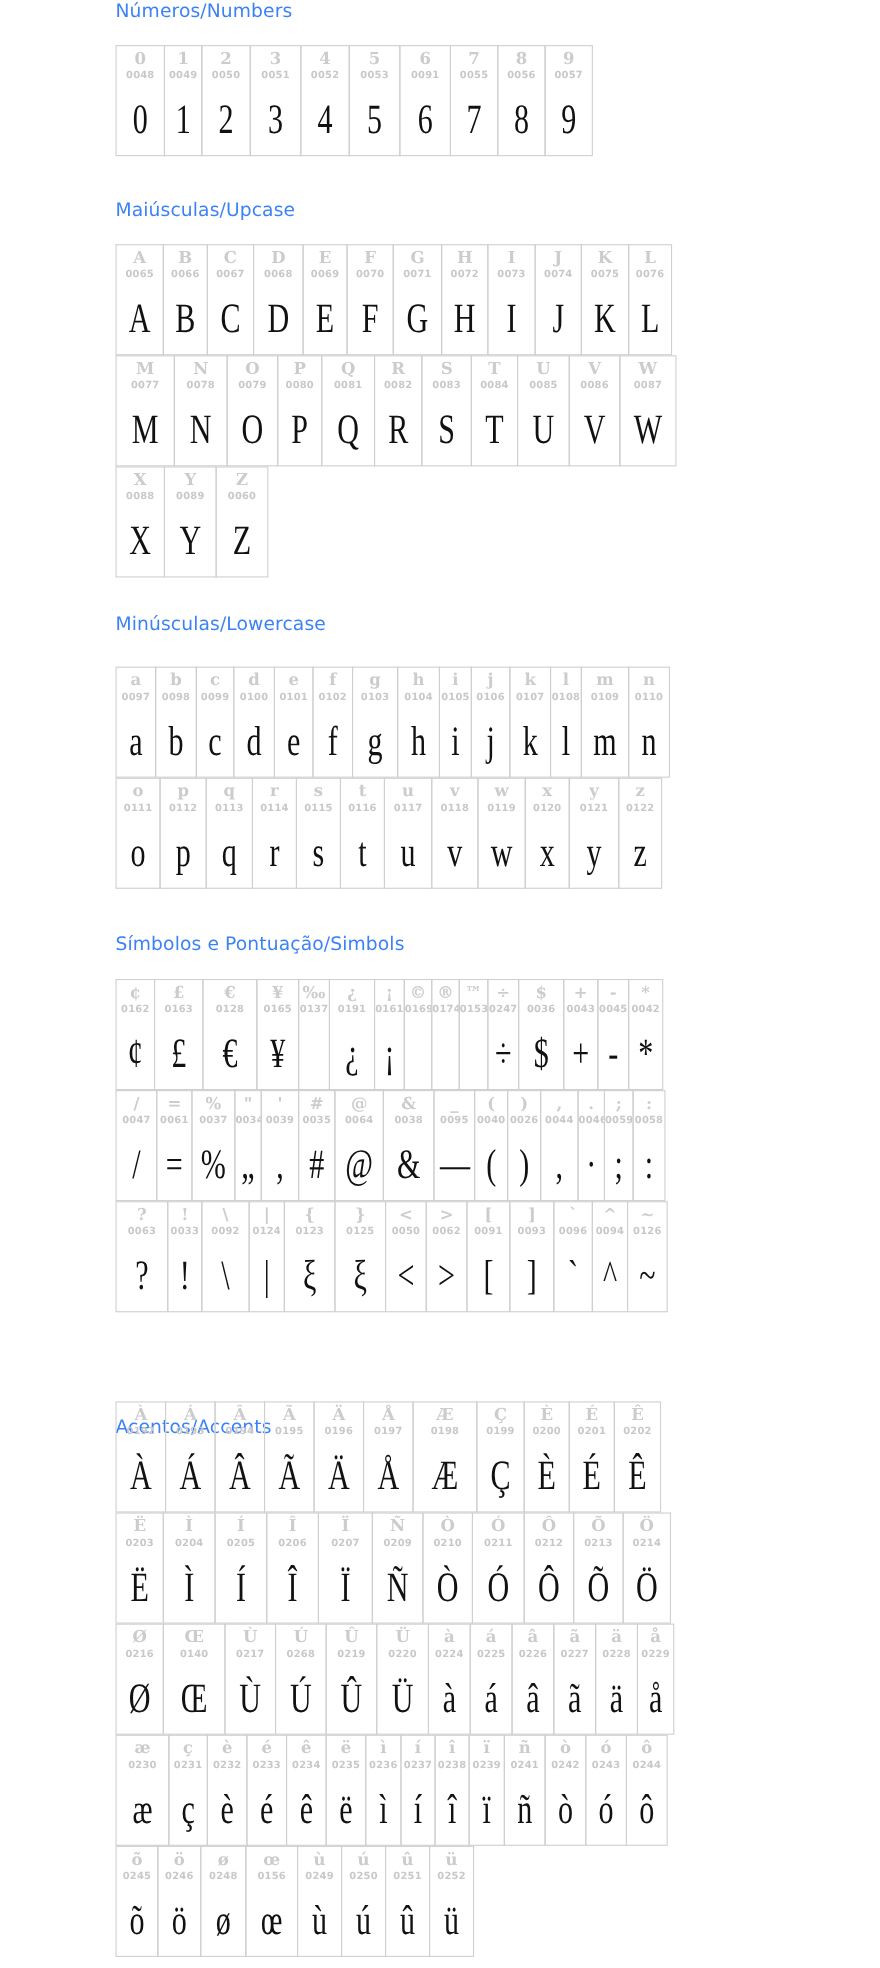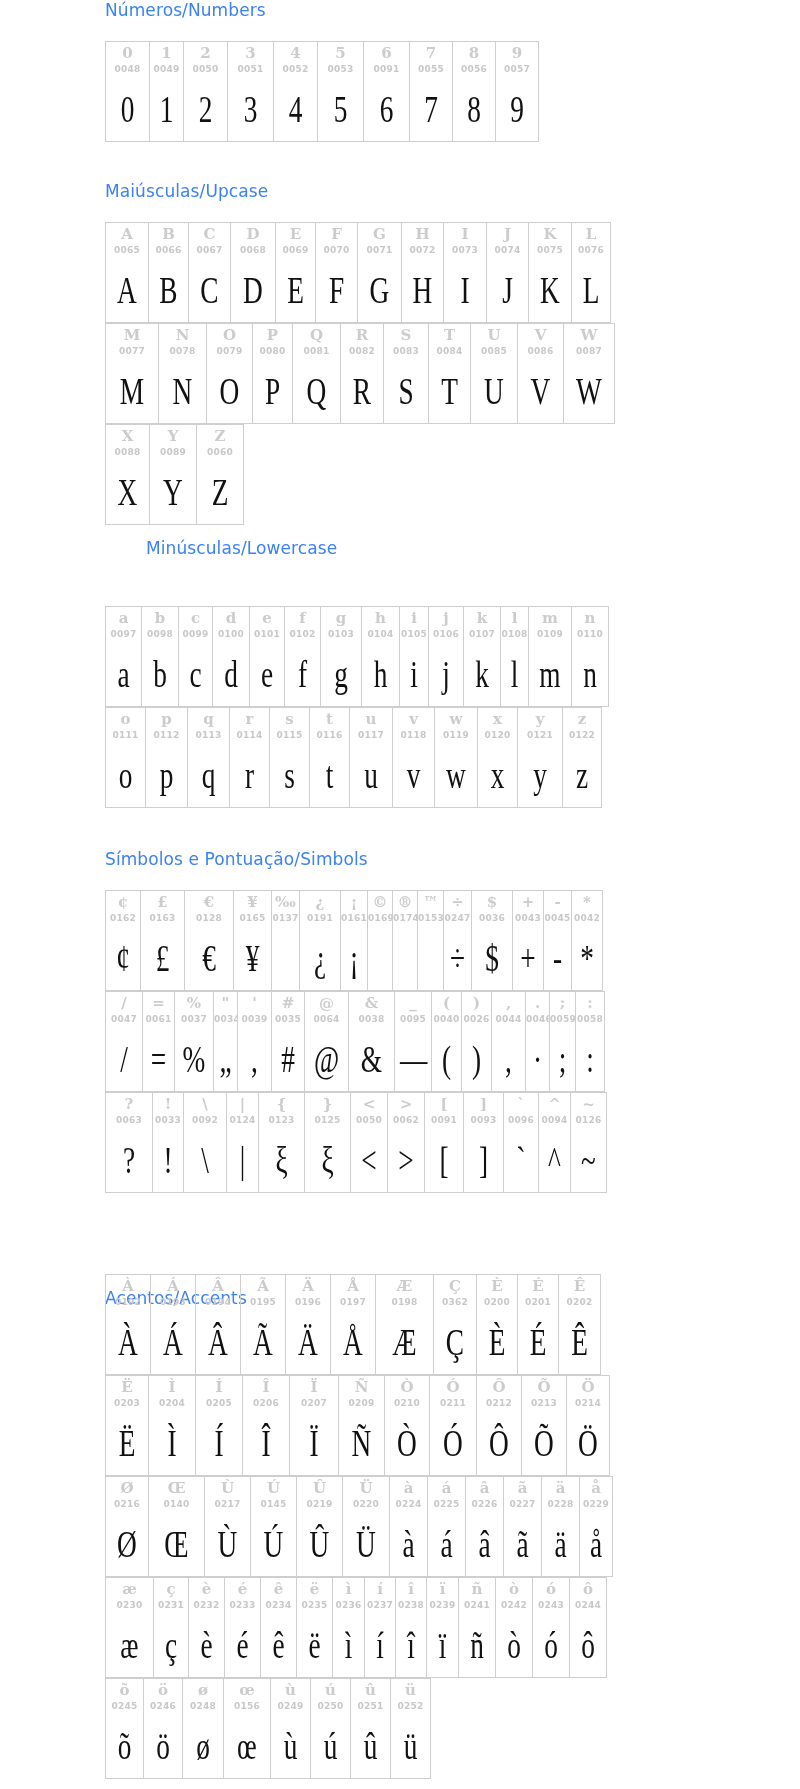--- a/index.html
+++ b/index.html
@@ -210,21 +210,21 @@
           </div>
           <div class="cell" style="width: 48px;">
             <div class="hdr">Z</div>
             <div class="code">0060</div>
             <div class="glyph">Z</div>
           </div>
         </div>
       </div>
     </div>
     <div class="section" style="top: 0px;">
-      <div class="section-title" style="top: 538px; margin-left: 41px;">Minúsculas/Lowercase</div>
+      <div class="section-title" style="top: 558px;">Minúsculas/Lowercase</div>
       <div class="grid" style="top: 607px;">
         <div class="row">
           <div class="cell" style="width: 37px;">
             <div class="hdr">a</div>
             <div class="code">0097</div>
             <div class="glyph">a</div>
           </div>
           <div class="cell" style="width: 38px;">
             <div class="hdr">b</div>
             <div class="code">0098</div>
@@ -615,21 +615,21 @@
             <div class="code">0197</div>
             <div class="glyph">Å</div>
           </div>
           <div class="cell" style="width: 59px;">
             <div class="hdr">Æ</div>
             <div class="code">0198</div>
             <div class="glyph">Æ</div>
           </div>
           <div class="cell" style="width: 44px;">
             <div class="hdr">Ç</div>
-            <div class="code">0362</div>
+            <div class="code">0199</div>
             <div class="glyph">Ç</div>
           </div>
           <div class="cell" style="width: 42px;">
             <div class="hdr">È</div>
             <div class="code">0200</div>
             <div class="glyph">È</div>
           </div>
           <div class="cell" style="width: 42px;">
             <div class="hdr">É</div>
             <div class="code">0201</div>
@@ -709,21 +709,21 @@
             <div class="code">0140</div>
             <div class="glyph">Œ</div>
           </div>
           <div class="cell" style="width: 47px;">
             <div class="hdr">Ù</div>
             <div class="code">0217</div>
             <div class="glyph">Ù</div>
           </div>
           <div class="cell" style="width: 47px;">
             <div class="hdr">Ú</div>
-            <div class="code">0145</div>
+            <div class="code">0268</div>
             <div class="glyph">Ú</div>
           </div>
           <div class="cell" style="width: 47px;">
             <div class="hdr">Û</div>
             <div class="code">0219</div>
             <div class="glyph">Û</div>
           </div>
           <div class="cell" style="width: 48px;">
             <div class="hdr">Ü</div>
             <div class="code">0220</div>

